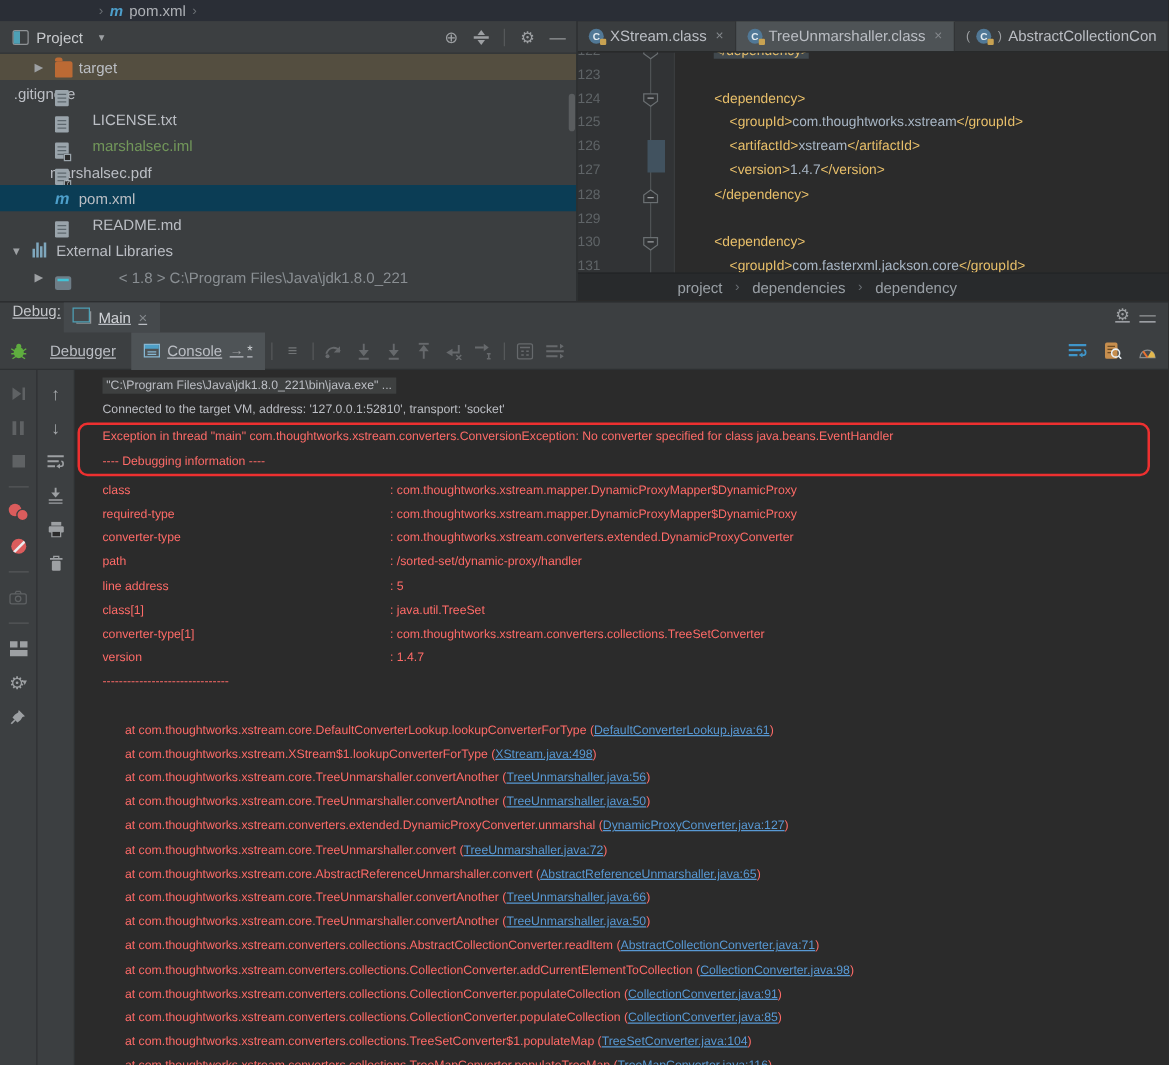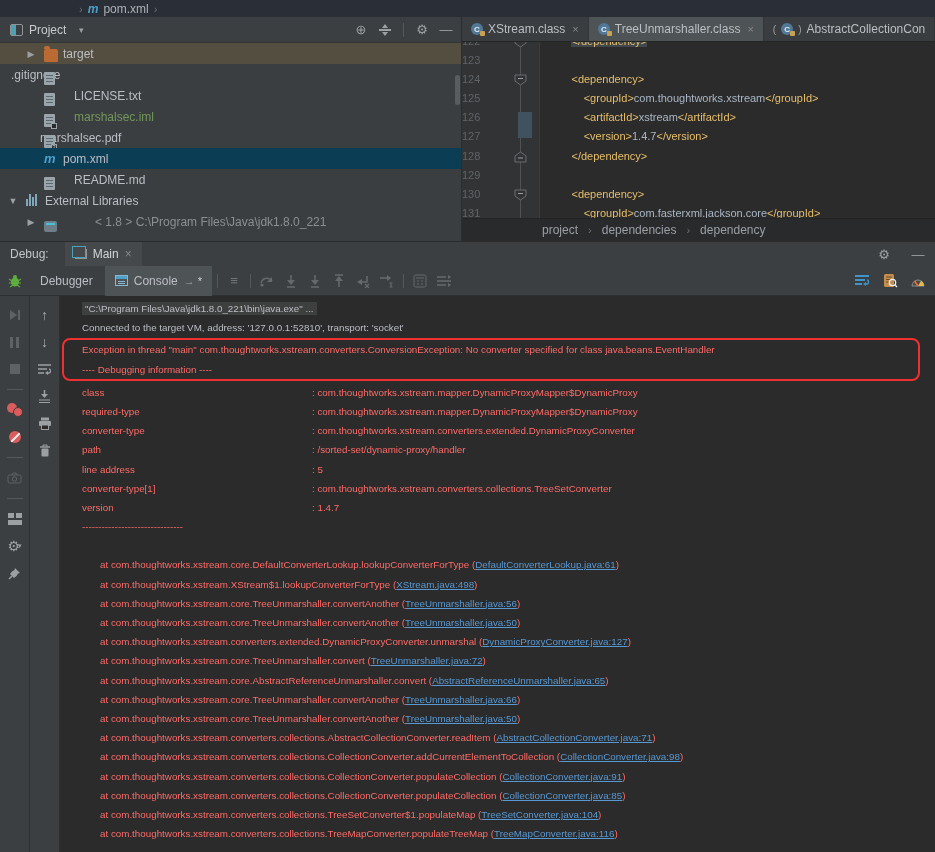--- a/index.html
+++ b/index.html
@@ -66,30 +66,30 @@
   .fold-mk{position:absolute;left:52px;width:13px;height:12px;}
   .dbg-block{position:absolute;left:56px;top:70px;width:14px;height:26px;background:#41525f;}
   .code{flex:1;position:relative;overflow:hidden;font-family:"DejaVu Sans Mono",monospace;font-size:11px;line-height:19.1px;color:#a9b7c6;}
   .code .inner{position:absolute;top:-10px;left:7px;white-space:pre;}
   .code .tag{color:#e8bf6a;}
   .code .hlseg{background:rgba(82,96,106,.55);}
   .bcrumbbar{height:22px;background:#282a2c;border-top:1px solid #222426;display:flex;align-items:center;padding-left:80px;gap:10px;color:#9aa0a6;flex-shrink:0;}
 
   
   .debug{position:absolute;left:0;top:241px;width:935px;height:611px;background:#3c3f41;border-top:1px solid #292b2d;display:flex;flex-direction:column;}
-  .d-header{height:24px;display:flex;align-items:center;padding:0 8px 0 10px;gap:16px;flex-shrink:0;}
+  .d-header{height:24px;display:flex;padding:0 8px 0 10px;gap:2px;flex-shrink:0;text-decoration:underline;}
   .d-header .dlabel{color:#c3c5c9;}
   .d-tab{display:flex;align-items:center;gap:6px;background:#45494c;height:24px;padding:0 10px;cursor:default;}
   .d-tab .lbl{color:#d2d4d8;}
   .win-ic{width:12px;height:10px;border:1px solid #8f9497;position:relative;background:#3c3f41;}
   .win-ic::before{content:"";position:absolute;left:-4px;top:-4px;width:12px;height:10px;border:1px solid #4ea0b5;background:#45494c;}
   .d-header .sp{flex:1;}
 
   .d-toolbar{height:30px;display:flex;align-items:center;border-bottom:1px solid #2e3133;padding:0 8px 0 6px;gap:2px;flex-shrink:0;}
-  .view-tab{display:flex;align-items:center;gap:6px;height:30px;padding:0 10px;color:#bbbec4;cursor:default;}
+  .view-tab{display:flex;align-items:center;gap:6px;height:30px;padding:0 10px;color:#bbbec4;cursor:default;text-decoration:underline;}
   .view-tab.active{background:#4e5356;}
   .console-ic{width:13px;height:11px;border:1px solid #87b7d2;position:relative;}
   .console-ic::before{content:"";position:absolute;left:0;right:0;top:0;height:3px;background:#4ea0c8;}
   .console-ic::after{content:"";position:absolute;left:2px;top:5px;width:7px;height:1px;background:#87b7d2;box-shadow:0 2px 0 #87b7d2;}
   .suffix-arrow{color:#9da0a3;font-size:11px;}
   .suffix-star{color:#cfd3d6;font-size:11px;margin-left:-3px;}
   .step-ic{width:22px;height:20px;display:inline-flex;align-items:center;justify-content:center;opacity:.55;}
   .d-toolbar .right{margin-left:auto;display:flex;align-items:center;gap:10px;}
 
   .d-body{flex:1;display:flex;min-height:0;}
@@ -487,20 +487,21 @@
           <div class="cline">Connected to the target VM, address: '127.0.0.1:52810', transport: 'socket'</div>
           <div class="hl-box">
             <div class="cline red">Exception in thread "main" com.thoughtworks.xstream.converters.ConversionException: No converter specified for class java.beans.EventHandler</div>
             <div class="cline red">---- Debugging information ----</div>
           </div>
           <div class="cline red kv"><span class="k">class</span><span>: com.thoughtworks.xstream.mapper.DynamicProxyMapper$DynamicProxy</span></div>
           <div class="cline red kv"><span class="k">required-type</span><span>: com.thoughtworks.xstream.mapper.DynamicProxyMapper$DynamicProxy</span></div>
           <div class="cline red kv"><span class="k">converter-type</span><span>: com.thoughtworks.xstream.converters.extended.DynamicProxyConverter</span></div>
           <div class="cline red kv"><span class="k">path</span><span>: /sorted-set/dynamic-proxy/handler</span></div>
           <div class="cline red kv"><span class="k">line address</span><span>: 5</span></div>
+          <div class="cline red kv"><span class="k">class[1]</span><span>: java.util.TreeSet</span></div>
           <div class="cline red kv"><span class="k">converter-type[1]</span><span>: com.thoughtworks.xstream.converters.collections.TreeSetConverter</span></div>
           <div class="cline red kv"><span class="k">version</span><span>: 1.4.7</span></div>
           <div class="cline red">-------------------------------</div>
           <div class="cline"> </div>
           <div class="cline red stack">at com.thoughtworks.xstream.core.DefaultConverterLookup.lookupConverterForType (<a>DefaultConverterLookup.java:61</a>)</div>
           <div class="cline red stack">at com.thoughtworks.xstream.XStream$1.lookupConverterForType (<a>XStream.java:498</a>)</div>
           <div class="cline red stack">at com.thoughtworks.xstream.core.TreeUnmarshaller.convertAnother (<a>TreeUnmarshaller.java:56</a>)</div>
           <div class="cline red stack">at com.thoughtworks.xstream.core.TreeUnmarshaller.convertAnother (<a>TreeUnmarshaller.java:50</a>)</div>
           <div class="cline red stack">at com.thoughtworks.xstream.converters.extended.DynamicProxyConverter.unmarshal (<a>DynamicProxyConverter.java:127</a>)</div>
           <div class="cline red stack">at com.thoughtworks.xstream.core.TreeUnmarshaller.convert (<a>TreeUnmarshaller.java:72</a>)</div>

